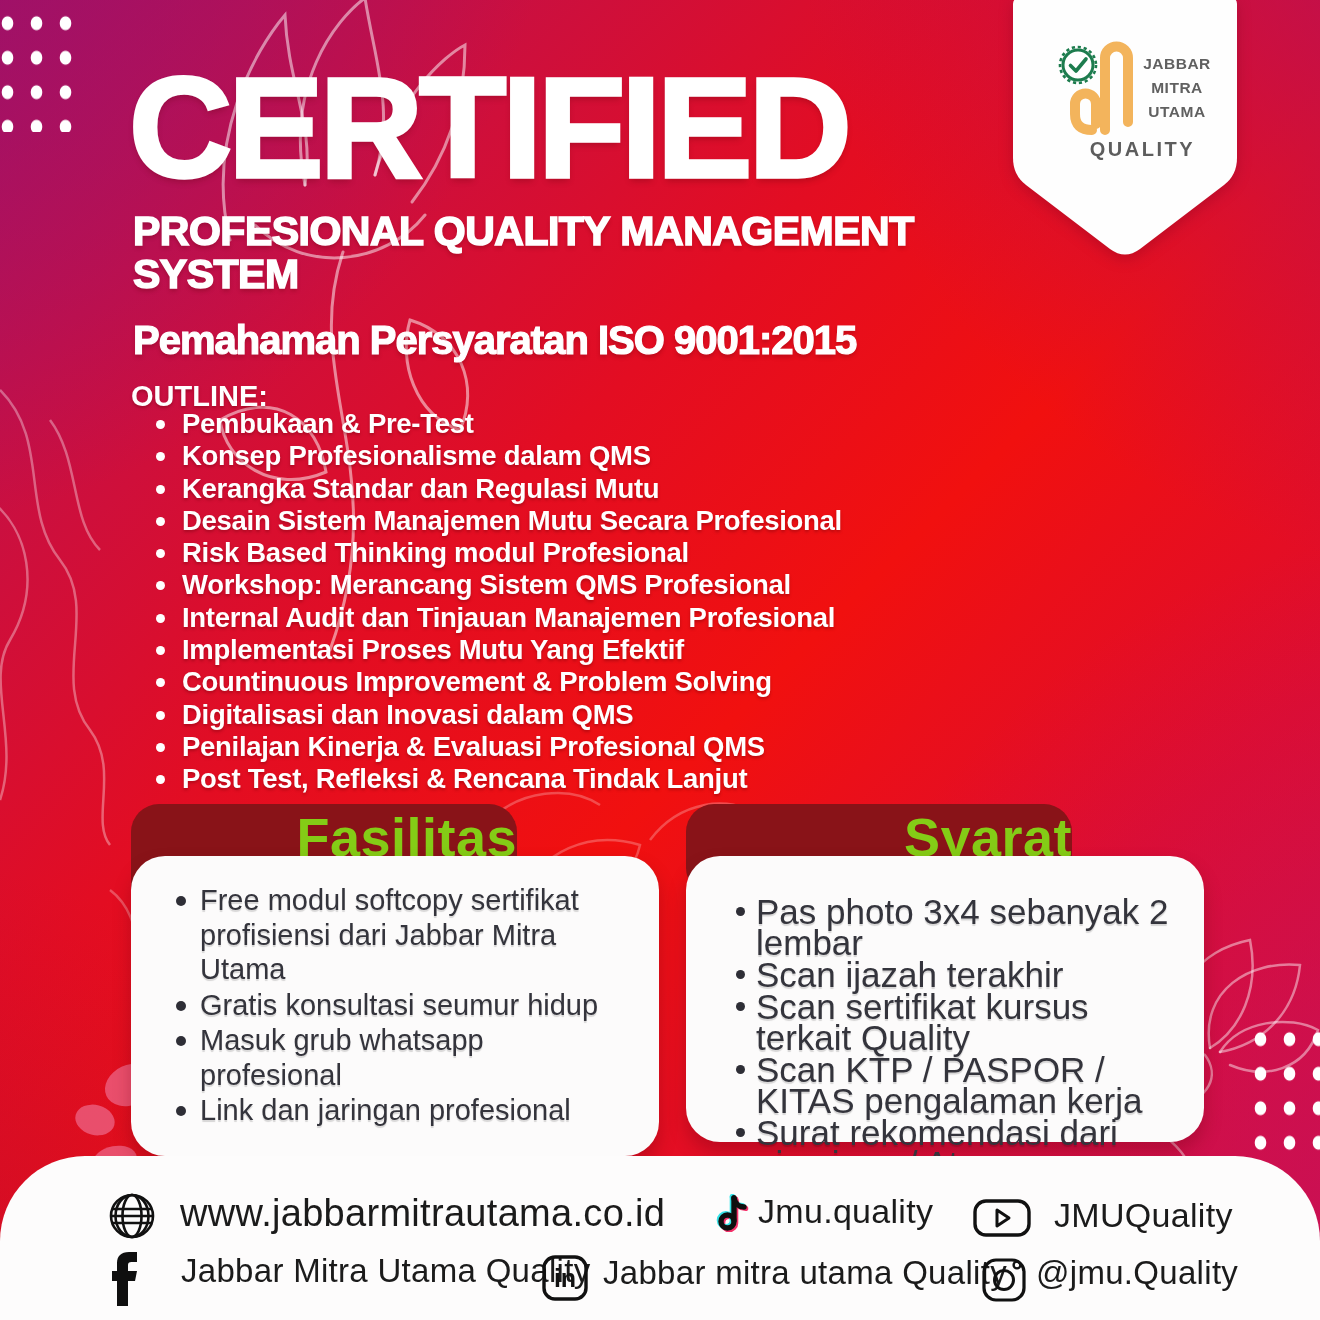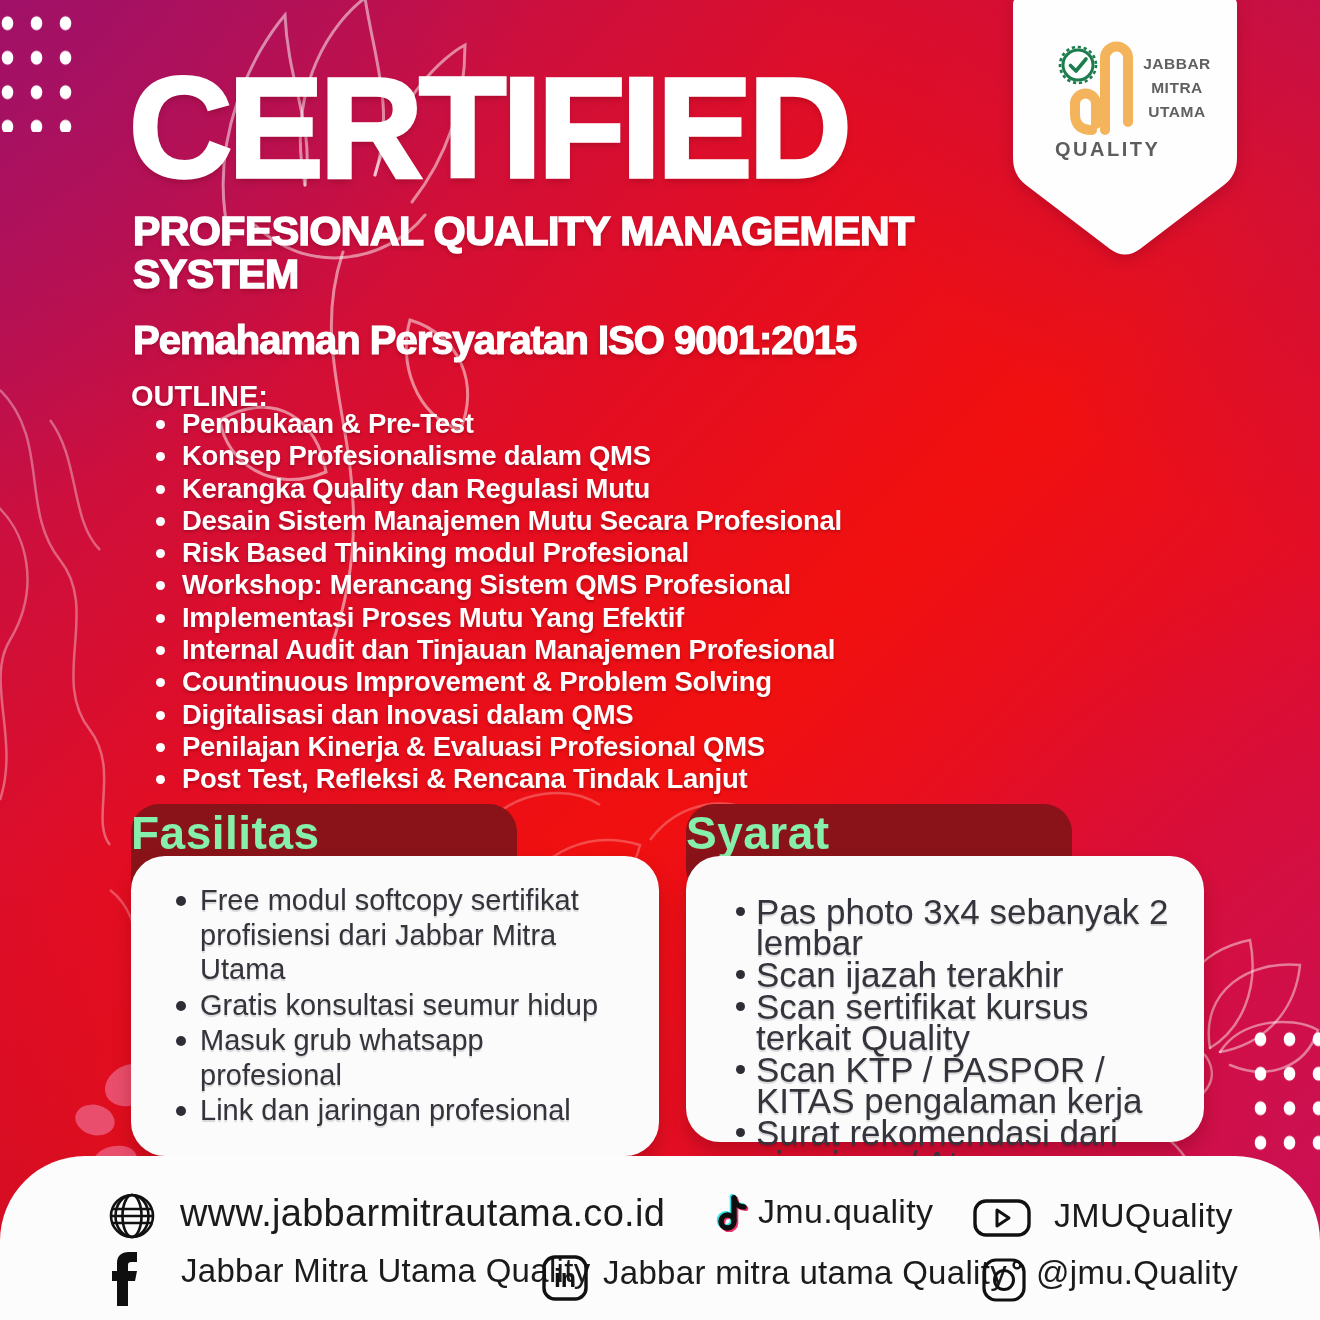--- a/index.html
+++ b/index.html
@@ -15,35 +15,35 @@
   .dots{position:absolute;background-image:radial-gradient(#ffffff 5.4px, rgba(255,255,255,0) 6.2px);background-size:29px 34.5px;}
   .dots-tl{left:-7px;top:6px;width:84px;height:126px;}
   .dots-br{left:1246px;top:1022px;width:78px;height:132px;}
 
   
   .badge{position:absolute;left:1013px;top:-2px;width:224px;height:262px;filter:drop-shadow(0 4px 7px rgba(110,0,25,.3));}
   .badge svg.shield{position:absolute;left:0;top:0;}
   .badge .rosette{position:absolute;left:44px;top:46px;}
   .badge .monogram{position:absolute;left:48px;top:40px;}
   .brand-lines{position:absolute;left:116px;top:54px;width:96px;text-align:center;font-size:15.5px;font-weight:bold;color:#606060;line-height:24px;letter-spacing:.5px;}
-  .brand-word{position:absolute;left:42px;top:140px;width:140px;text-align:left;font-size:20px;font-weight:bold;color:#5d5d5d;letter-spacing:2.5px;}
+  .brand-word{position:absolute;left:42px;top:140px;width:140px;text-align:right;font-size:20px;font-weight:bold;color:#5d5d5d;letter-spacing:2.5px;}
 
   
   .title{position:absolute;left:129px;top:56px;margin:0;color:#fff;font-size:143px;line-height:1;font-weight:bold;letter-spacing:-4px;-webkit-text-stroke:3.5px #ffffff;text-shadow:0 4px 6px rgba(90,0,10,.3);}
   .subtitle{position:absolute;left:133px;top:210px;margin:0;width:860px;color:#fff;font-size:41px;line-height:1.06;font-weight:bold;letter-spacing:-.5px;-webkit-text-stroke:1.6px #fff;text-shadow:0 3px 4px rgba(90,0,10,.32);}
   .tagline{position:absolute;left:133px;top:318px;margin:0;color:#fff;font-size:40px;font-weight:bold;letter-spacing:-1px;-webkit-text-stroke:1.2px #fff;text-shadow:0 3px 4px rgba(90,0,10,.32);}
 
   
   .outline-heading{position:absolute;left:131px;top:380px;margin:0;color:#fff;font-size:29px;font-weight:bold;text-shadow:0 2px 3px rgba(90,0,10,.35);}
   .outline-list{position:absolute;left:152px;top:408px;margin:0;padding:0;list-style:none;width:800px;}
   .outline-list li{position:relative;padding-left:30px;color:#fff;font-size:27.5px;font-weight:bold;line-height:32.3px;letter-spacing:-.3px;text-shadow:0 2px 3px rgba(90,0,10,.35);}
   .outline-list li::before{content:"";position:absolute;left:4px;top:12px;width:9px;height:9px;border-radius:50%;background:#fff;}
 
   
-  .tab{position:absolute;top:804px;height:92px;width:386px;background:#891318;border-radius:28px 28px 28px 0;color:#86efac;text-align:left;font-size:46px;font-weight:bold;letter-spacing:.5px;padding-top:2px;box-sizing:border-box;}
+  .tab{position:absolute;top:804px;height:92px;width:386px;background:#891318;border-radius:28px 28px 28px 0;color:#84cc16;text-align:right;font-size:54px;font-weight:bold;letter-spacing:.5px;padding-top:2px;box-sizing:border-box;}
   .tab-fasilitas{left:131px;}
   .tab-syarat{left:686px;border-radius:28px 28px 0 28px;}
   .card{position:absolute;top:856px;background:#fcfbfb;border-radius:34px;box-shadow:0 10px 18px rgba(100,0,18,.30);box-sizing:border-box;}
   .card-fasilitas{left:131px;width:528px;height:300px;padding:27px 30px 20px 45px;}
   .card-syarat{left:686px;width:518px;height:286px;padding:40px 26px 20px 50px;}
   .card ul{margin:0;padding:0;list-style:none;}
   .card li{position:relative;color:#34343c;text-shadow:0 1.5px 1px rgba(0,0,0,.15);}
   .card-fasilitas li{padding-left:24px;font-size:29px;line-height:34.5px;margin-bottom:1px;}
   .card-syarat li{padding-left:20px;font-size:35px;line-height:31px;margin-bottom:1px;}
   .card li::before{content:"";position:absolute;left:0;top:13px;width:10px;height:10px;border-radius:50%;background:#2e2e36;}
@@ -147,26 +147,26 @@
   </div>
 
   <h1 class="title">CERTIFIED</h1>
   <h2 class="subtitle">PROFESIONAL QUALITY MANAGEMENT SYSTEM</h2>
   <h3 class="tagline">Pemahaman Persyaratan ISO 9001:2015</h3>
 
   <p class="outline-heading">OUTLINE:</p>
   <ul class="outline-list">
     <li>Pembukaan &amp; Pre-Test</li>
     <li>Konsep Profesionalisme dalam QMS</li>
-    <li>Kerangka Quality dan Regulasi Mutu</li>
+    <li>Kerangka Standar dan Regulasi Mutu</li>
     <li>Desain Sistem Manajemen Mutu Secara Profesional</li>
     <li>Risk Based Thinking modul Profesional</li>
     <li>Workshop: Merancang Sistem QMS Profesional</li>
+    <li>Internal Audit dan Tinjauan Manajemen Profesional</li>
     <li>Implementasi Proses Mutu Yang Efektif</li>
-    <li>Internal Audit dan Tinjauan Manajemen Profesional</li>
     <li>Countinuous Improvement &amp; Problem Solving</li>
     <li>Digitalisasi dan Inovasi dalam QMS</li>
     <li>Penilajan Kinerja &amp; Evaluasi Profesional QMS</li>
     <li>Post Test, Refleksi &amp; Rencana Tindak Lanjut</li>
   </ul>
 
   <div class="tab tab-fasilitas">Fasilitas</div>
   <div class="card card-fasilitas">
     <ul>
       <li>Free modul softcopy sertifikat profisiensi dari Jabbar Mitra Utama</li>

